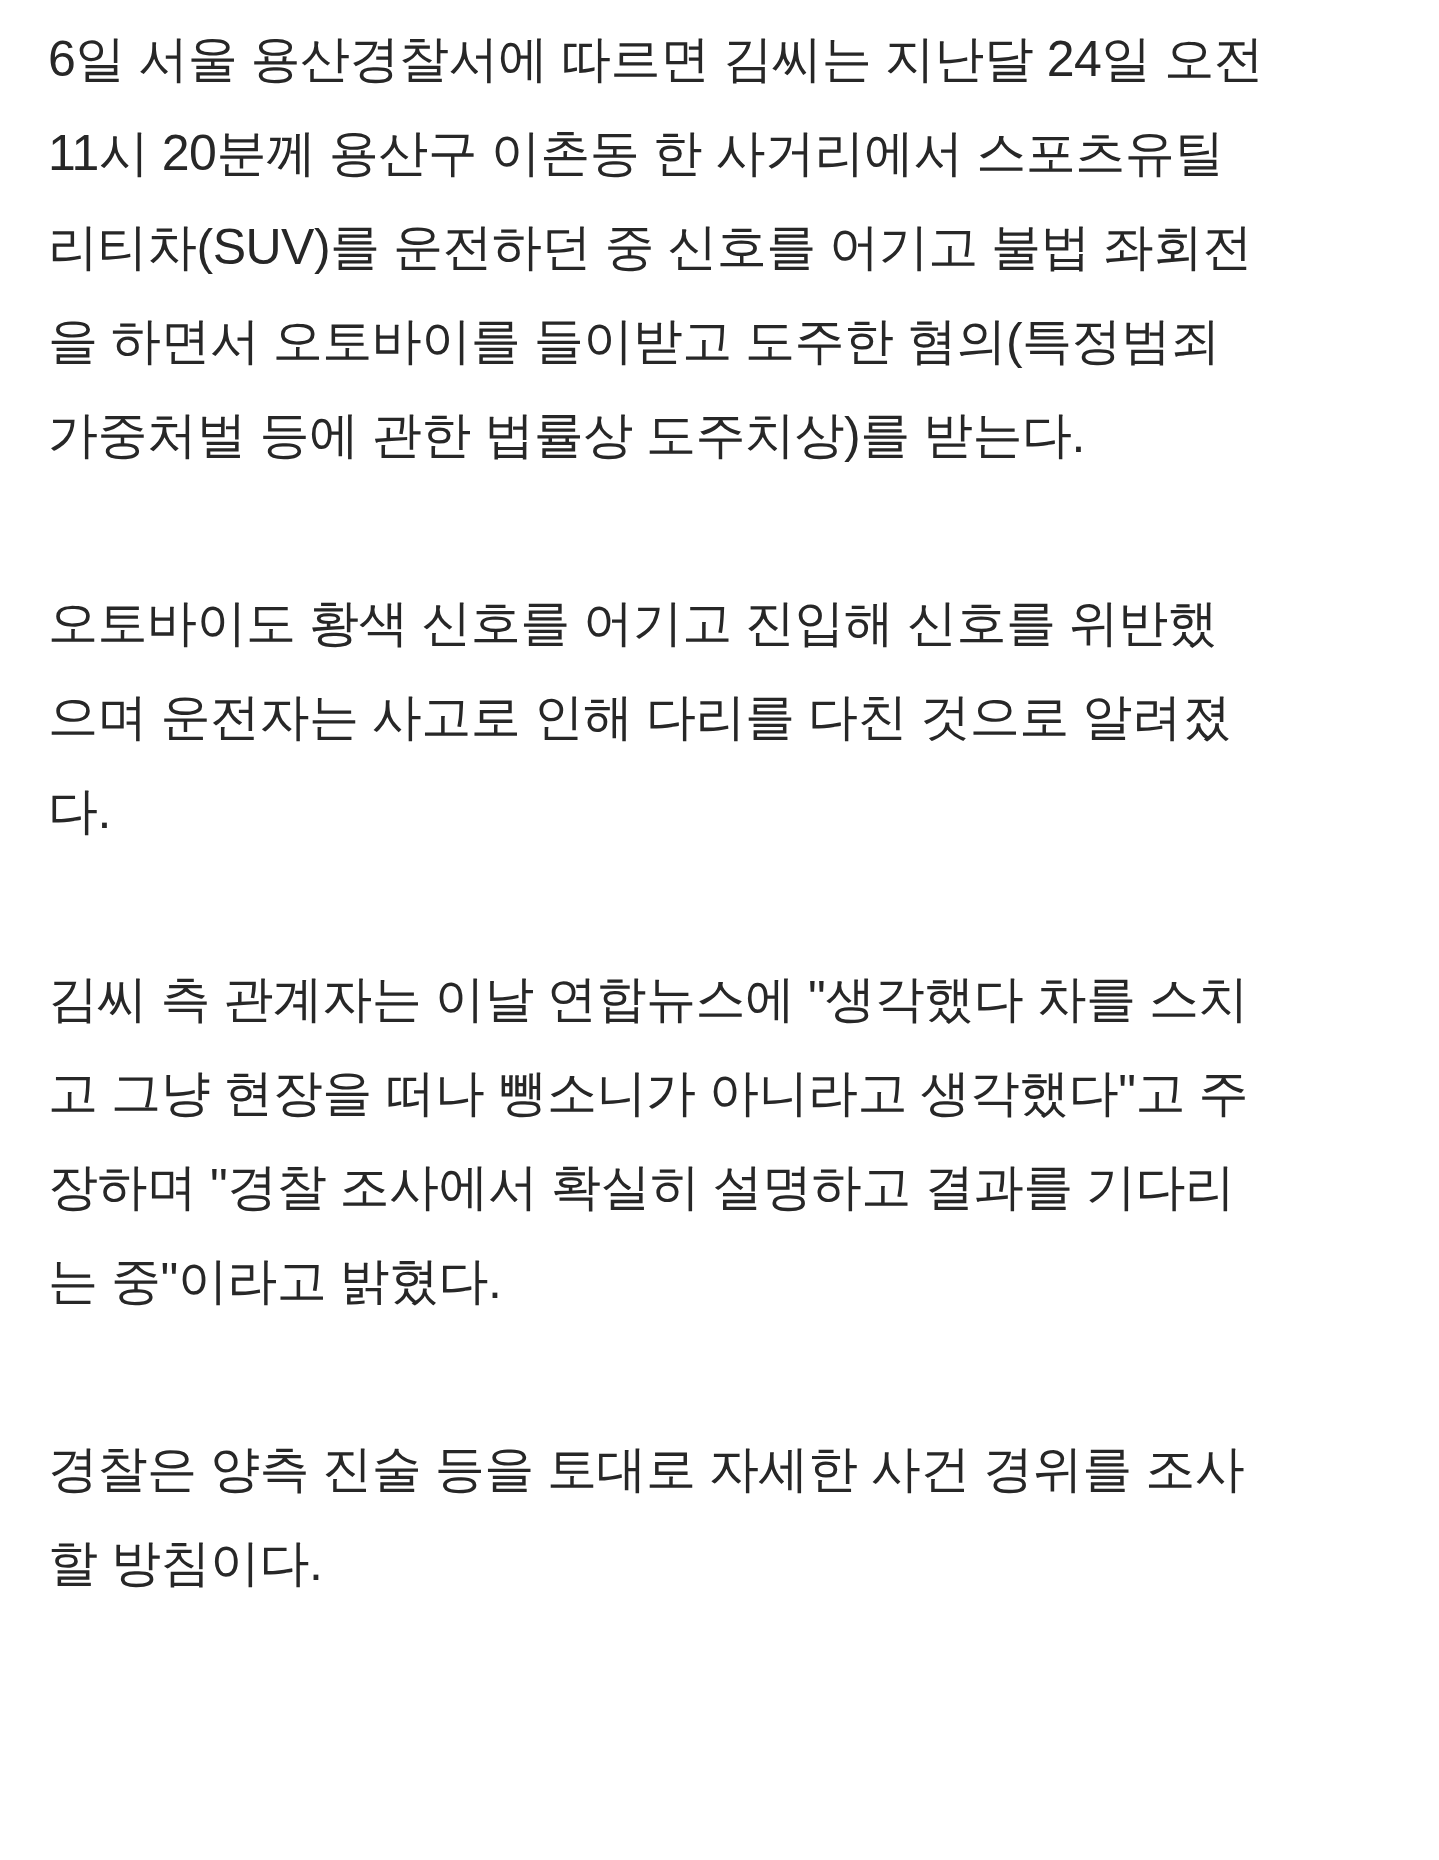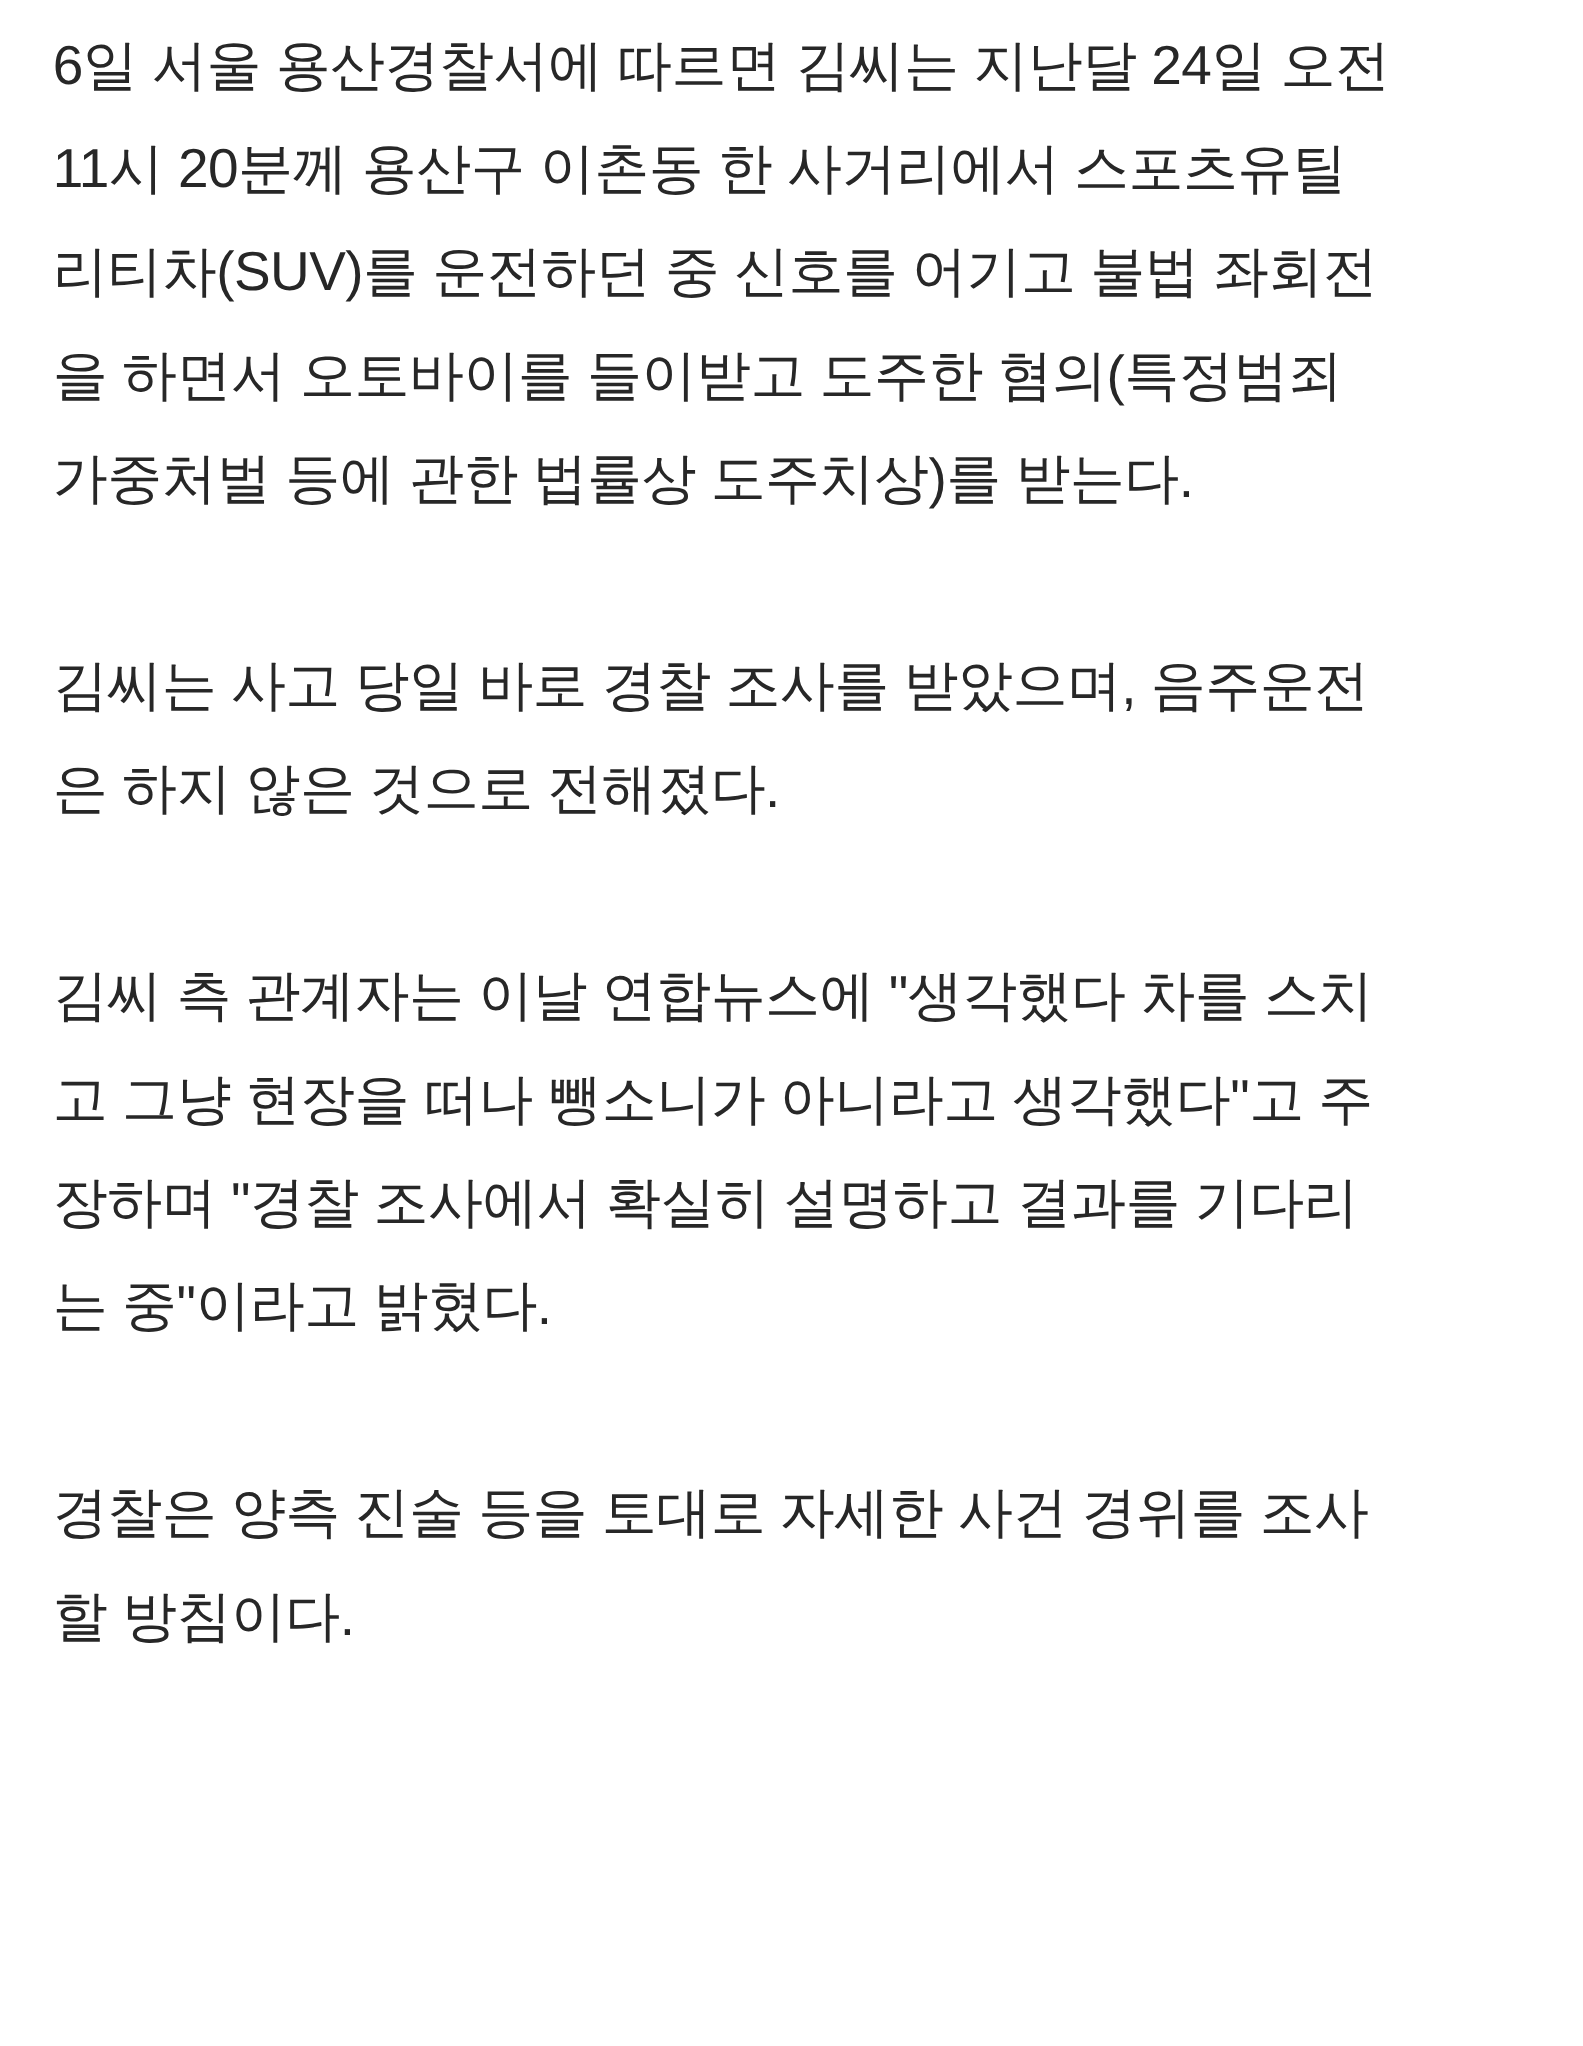--- a/index.html
+++ b/index.html
@@ -32,16 +32,16 @@
   }
   .article p:last-child {
     margin-bottom: 0;
   }
 </style>
 </head>
 <body>
 
 <main class="article">
   <p>6일 서울 용산경찰서에 따르면 김씨는 지난달 24일 오전 11시 20분께 용산구 이촌동 한 사거리에서 스포츠유틸리티차(SUV)를 운전하던 중 신호를 어기고 불법 좌회전을 하면서 오토바이를 들이받고 도주한 혐의(특정범죄 가중처벌 등에 관한 법률상 도주치상)를 받는다.</p>
-  <p>김씨는 사고 당일 바로 경찰 조사를 받았으며, 음주운전은 하지 않은 것으로 전해졌다.</p>
+  <p>오토바이도 황색 신호를 어기고 진입해 신호를 위반했으며 운전자는 사고로 인해 다리를 다친 것으로 알려졌다.</p>
   <p>김씨 측 관계자는 이날 연합뉴스에 "생각했다 차를 스치고 그냥 현장을 떠나 뺑소니가 아니라고 생각했다"고 주장하며 "경찰 조사에서 확실히 설명하고 결과를 기다리는 중"이라고 밝혔다.</p>
   <p>경찰은 양측 진술 등을 토대로 자세한 사건 경위를 조사할 방침이다.</p>
 </main>
 
 </body></html>

